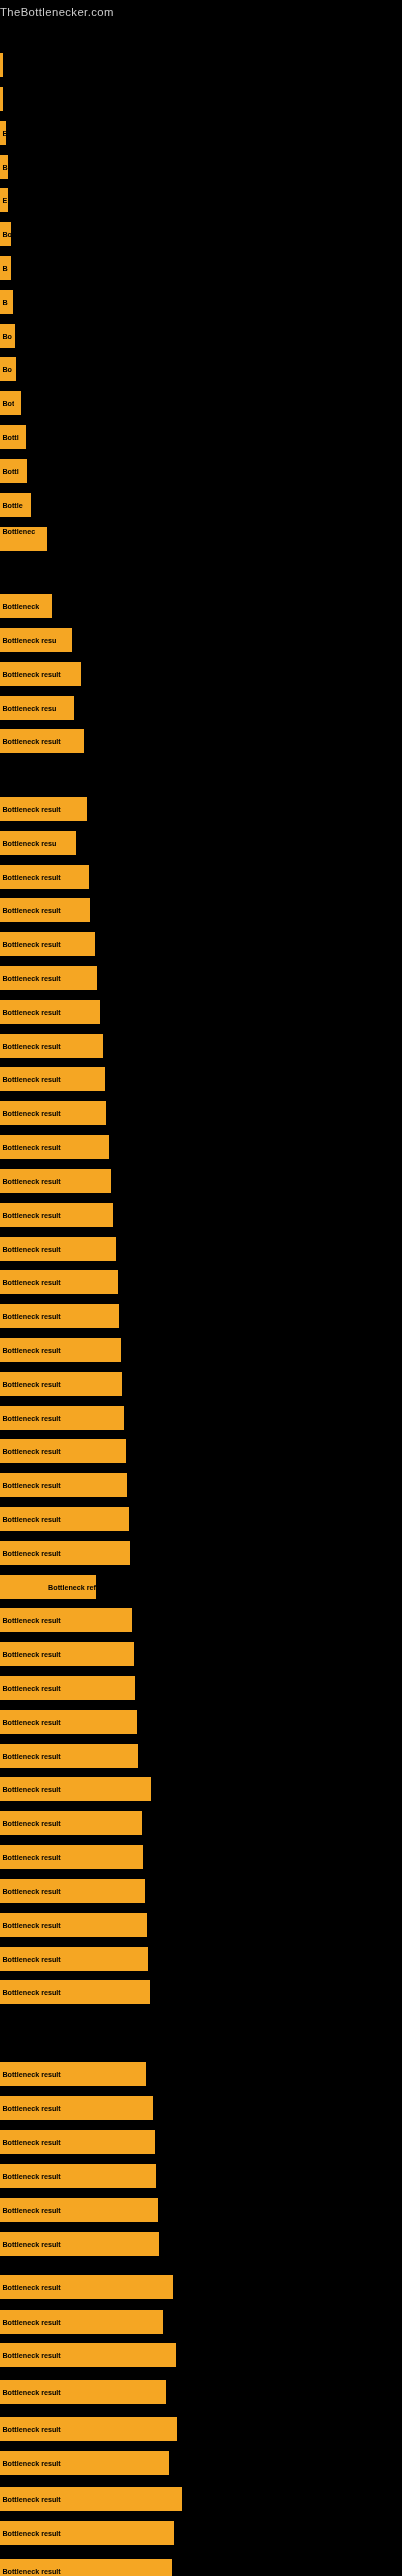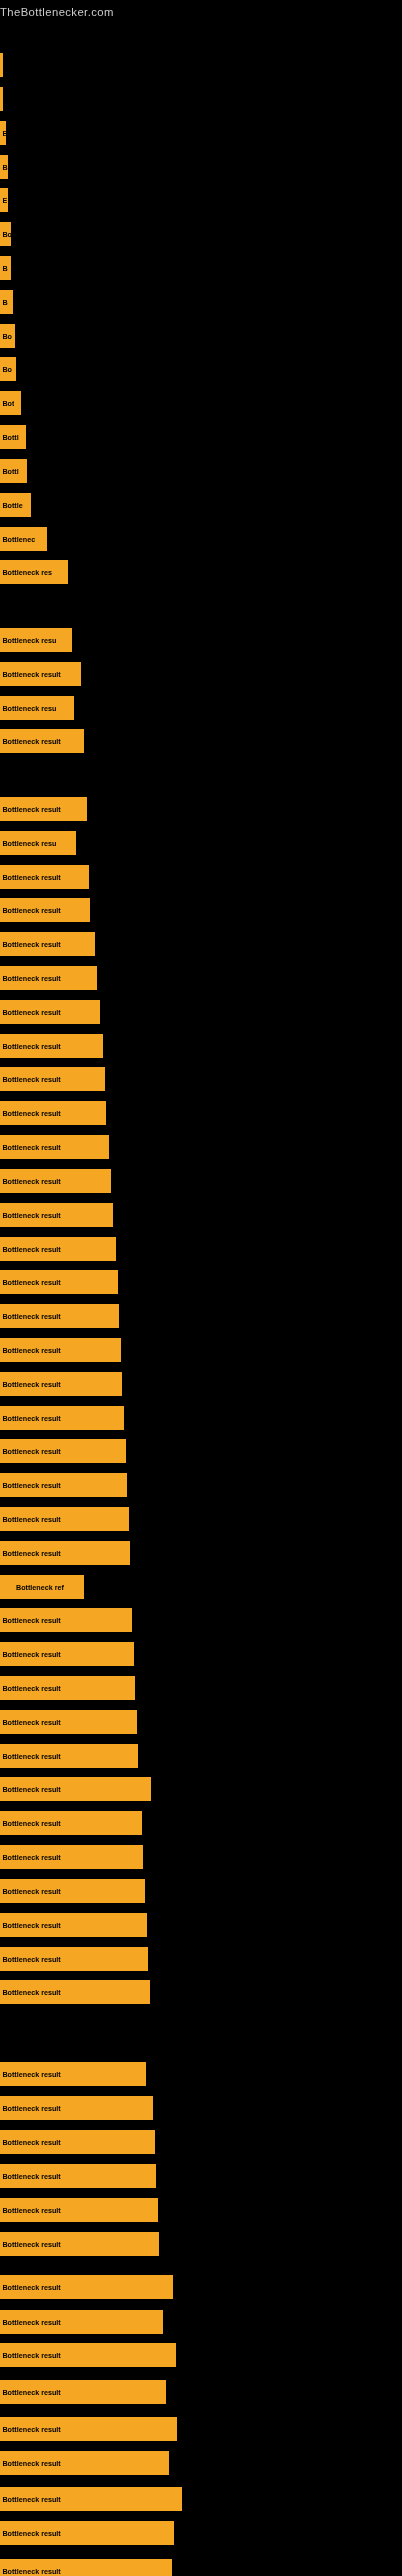--- a/index.html
+++ b/index.html
@@ -85,27 +85,27 @@
       <div style="background-color: rgb(245, 166, 35); height: 24px; width: 27px; display: flex; align-items: center; padding-left: 2.4px; min-width: 3.2px; flex-shrink: 0;">
         <span style="color: rgb(0, 0, 0); font-size: 7.2px; font-weight: bold; white-space: nowrap; overflow: hidden;">Bottl</span>
       </div>
     </div>
     <div style="position: absolute; top: 468px; left: 0px; width: 403px; height: 31px; display: flex; align-items: center;">
       <div style="background-color: rgb(245, 166, 35); height: 24px; width: 31px; display: flex; align-items: center; padding-left: 2.4px; min-width: 3.2px; flex-shrink: 0;">
         <span style="color: rgb(0, 0, 0); font-size: 7.2px; font-weight: bold; white-space: nowrap; overflow: hidden;">Bottle</span>
       </div>
     </div>
     <div style="position: absolute; top: 502px; left: 0px; width: 403px; height: 31px; display: flex; align-items: center;">
-      <div style="background-color: rgb(245, 166, 35); height: 24px; width: 47px; display: flex; align-items: center; padding-left: 2.4px; min-width: 3.2px; flex-shrink: 0;">
+      <div style="background-color: rgb(245, 166, 35); height: 24px; width: 47px; display: flex; align-items: flex-start; padding-left: 2.4px; min-width: 3.2px; flex-shrink: 0;">
         <span style="color: rgb(0, 0, 0); font-size: 7.2px; font-weight: bold; white-space: nowrap; overflow: hidden;">Bottlenec</span>
       </div>
     </div>
-    <div style="position: absolute; top: 535px; left: 0px; width: 403px; height: 31px; display: flex; align-items: center;">
-      <div style="background-color: rgb(245, 166, 35); height: 24px; width: 68px; display: flex; align-items: center; padding-left: 2.4px; min-width: 3.2px; flex-shrink: 0;">
-        <span style="color: rgb(0, 0, 0); font-size: 7.2px; font-weight: bold; white-space: nowrap; overflow: hidden;">Bottleneck res</span>
+    <div style="position: absolute; top: 569px; left: 0px; width: 403px; height: 31px; display: flex; align-items: center;">
+      <div style="background-color: rgb(245, 166, 35); height: 24px; width: 52px; display: flex; align-items: center; padding-left: 2.4px; min-width: 3.2px; flex-shrink: 0;">
+        <span style="color: rgb(0, 0, 0); font-size: 7.2px; font-weight: bold; white-space: nowrap; overflow: hidden;">Bottleneck</span>
       </div>
     </div>
     <div style="position: absolute; top: 603px; left: 0px; width: 403px; height: 31px; display: flex; align-items: center;">
       <div style="background-color: rgb(245, 166, 35); height: 24px; width: 72px; display: flex; align-items: center; padding-left: 2.4px; min-width: 3.2px; flex-shrink: 0;">
         <span style="color: rgb(0, 0, 0); font-size: 7.2px; font-weight: bold; white-space: nowrap; overflow: hidden;">Bottleneck resu</span>
       </div>
     </div>
     <div style="position: absolute; top: 637px; left: 0px; width: 403px; height: 31px; display: flex; align-items: center;">
       <div style="background-color: rgb(245, 166, 35); height: 24px; width: 81px; display: flex; align-items: center; padding-left: 2.4px; min-width: 3.2px; flex-shrink: 0;">
         <span style="color: rgb(0, 0, 0); font-size: 7.2px; font-weight: bold; white-space: nowrap; overflow: hidden;">Bottleneck result</span>
@@ -230,21 +230,21 @@
       <div style="background-color: rgb(245, 166, 35); height: 24px; width: 129px; display: flex; align-items: center; padding-left: 2.4px; min-width: 3.2px; flex-shrink: 0;">
         <span style="color: rgb(0, 0, 0); font-size: 7.2px; font-weight: bold; white-space: nowrap; overflow: hidden;">Bottleneck result</span>
       </div>
     </div>
     <div style="position: absolute; top: 1516px; left: 0px; width: 403px; height: 31px; display: flex; align-items: center;">
       <div style="background-color: rgb(245, 166, 35); height: 24px; width: 130px; display: flex; align-items: center; padding-left: 2.4px; min-width: 3.2px; flex-shrink: 0;">
         <span style="color: rgb(0, 0, 0); font-size: 7.2px; font-weight: bold; white-space: nowrap; overflow: hidden;">Bottleneck result</span>
       </div>
     </div>
     <div style="position: absolute; top: 1550px; left: 0px; width: 403px; height: 31px; display: flex; align-items: center;">
-      <div style="background-color: rgb(245, 166, 35); height: 24px; width: 84px; display: flex; align-items: center; padding-left: 16px; min-width: 3.2px; flex-shrink: 0;">
+      <div style="background-color: rgb(245, 166, 35); height: 24px; width: 96px; display: flex; align-items: center; padding-left: 1px; min-width: 3.2px; flex-shrink: 0; justify-content: flex-end;">
         <span style="color: rgb(0, 0, 0); font-size: 7.2px; font-weight: bold; white-space: nowrap; overflow: hidden;">Bottleneck ref</span>
       </div>
     </div>
     <div style="position: absolute; top: 1583px; left: 0px; width: 403px; height: 31px; display: flex; align-items: center;">
       <div style="background-color: rgb(245, 166, 35); height: 24px; width: 132px; display: flex; align-items: center; padding-left: 2.4px; min-width: 3.2px; flex-shrink: 0;">
         <span style="color: rgb(0, 0, 0); font-size: 7.2px; font-weight: bold; white-space: nowrap; overflow: hidden;">Bottleneck result</span>
       </div>
     </div>
     <div style="position: absolute; top: 1617px; left: 0px; width: 403px; height: 31px; display: flex; align-items: center;">
       <div style="background-color: rgb(245, 166, 35); height: 24px; width: 134px; display: flex; align-items: center; padding-left: 2.4px; min-width: 3.2px; flex-shrink: 0;">

